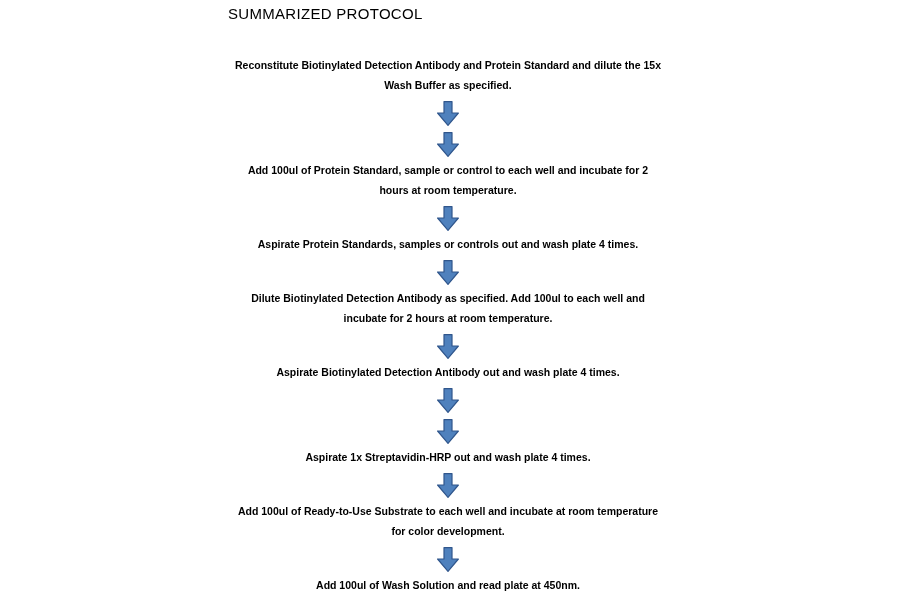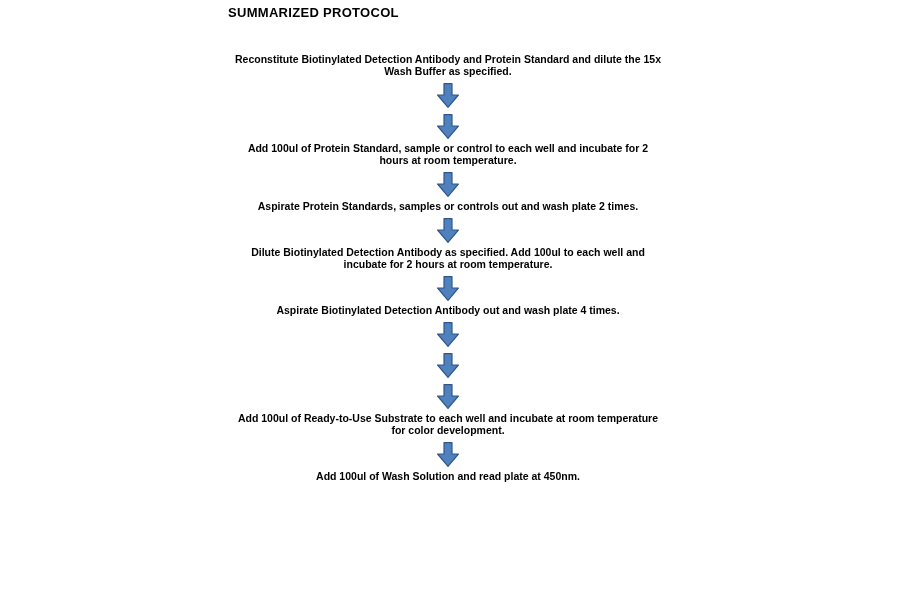--- a/index.html
+++ b/index.html
@@ -16,31 +16,31 @@
     overflow: hidden;
     font-family: "Liberation Sans", sans-serif;
   }
   .protocol-column {
     position: absolute;
     left: 228px;
     top: 5px;
     width: 440px;
   }
   .page-title {
-    font-size: 13px;
-    font-weight: bold;
+    font-size: 15px;
+    font-weight: normal;
     color: var(--text_color);
     letter-spacing: 0.3px;
     text-align: left;
     margin-bottom: 33px;
     white-space: nowrap;
   }
   .step-text {
     font-size: 10.5px;
-    line-height: 12px;
+    line-height: 20px;
     font-weight: bold;
     color: var(--text_color);
     text-align: center;
     white-space: pre-line; 
   }
   .arrow-wrap {
     display: block;
     text-align: center;
     height: 25px;
     margin: 6px 0 3px 0;
@@ -77,21 +77,21 @@
         <polygon class="arrow-shape" points="7,0.6 15,0.6 15,12 21.4,12 11,24.4 0.6,12 7,12"></polygon>
       </svg></span>
 
   <div class="step-text">Add 100ul of Protein Standard, sample or control to each well and incubate for 2
 hours at room temperature.</div>
 
   <span class="arrow-wrap"><svg viewBox="0 0 22 25" aria-hidden="true">
         <polygon class="arrow-shape" points="7,0.6 15,0.6 15,12 21.4,12 11,24.4 0.6,12 7,12"></polygon>
       </svg></span>
 
-  <div class="step-text">Aspirate Protein Standards, samples or controls out and wash plate 2 times.</div>
+  <div class="step-text">Aspirate Protein Standards, samples or controls out and wash plate 4 times.</div>
 
   <span class="arrow-wrap"><svg viewBox="0 0 22 25" aria-hidden="true">
         <polygon class="arrow-shape" points="7,0.6 15,0.6 15,12 21.4,12 11,24.4 0.6,12 7,12"></polygon>
       </svg></span>
 
   <div class="step-text">Dilute Biotinylated Detection Antibody as specified. Add 100ul to each well and
 incubate for 2 hours at room temperature.</div>
 
   <span class="arrow-wrap"><svg viewBox="0 0 22 25" aria-hidden="true">
         <polygon class="arrow-shape" points="7,0.6 15,0.6 15,12 21.4,12 11,24.4 0.6,12 7,12"></polygon>
@@ -101,20 +101,21 @@
 
   <span class="arrow-wrap"><svg viewBox="0 0 22 25" aria-hidden="true">
         <polygon class="arrow-shape" points="7,0.6 15,0.6 15,12 21.4,12 11,24.4 0.6,12 7,12"></polygon>
       </svg></span>
 
 
   <span class="arrow-wrap"><svg viewBox="0 0 22 25" aria-hidden="true">
         <polygon class="arrow-shape" points="7,0.6 15,0.6 15,12 21.4,12 11,24.4 0.6,12 7,12"></polygon>
       </svg></span>
 
+  <div class="step-text">Aspirate 1x Streptavidin-HRP out and wash plate 4 times.</div>
 
   <span class="arrow-wrap"><svg viewBox="0 0 22 25" aria-hidden="true">
         <polygon class="arrow-shape" points="7,0.6 15,0.6 15,12 21.4,12 11,24.4 0.6,12 7,12"></polygon>
       </svg></span>
 
   <div class="step-text">Add 100ul of Ready-to-Use Substrate to each well and incubate at room temperature
 for color development.</div>
 
   <span class="arrow-wrap"><svg viewBox="0 0 22 25" aria-hidden="true">
         <polygon class="arrow-shape" points="7,0.6 15,0.6 15,12 21.4,12 11,24.4 0.6,12 7,12"></polygon>

